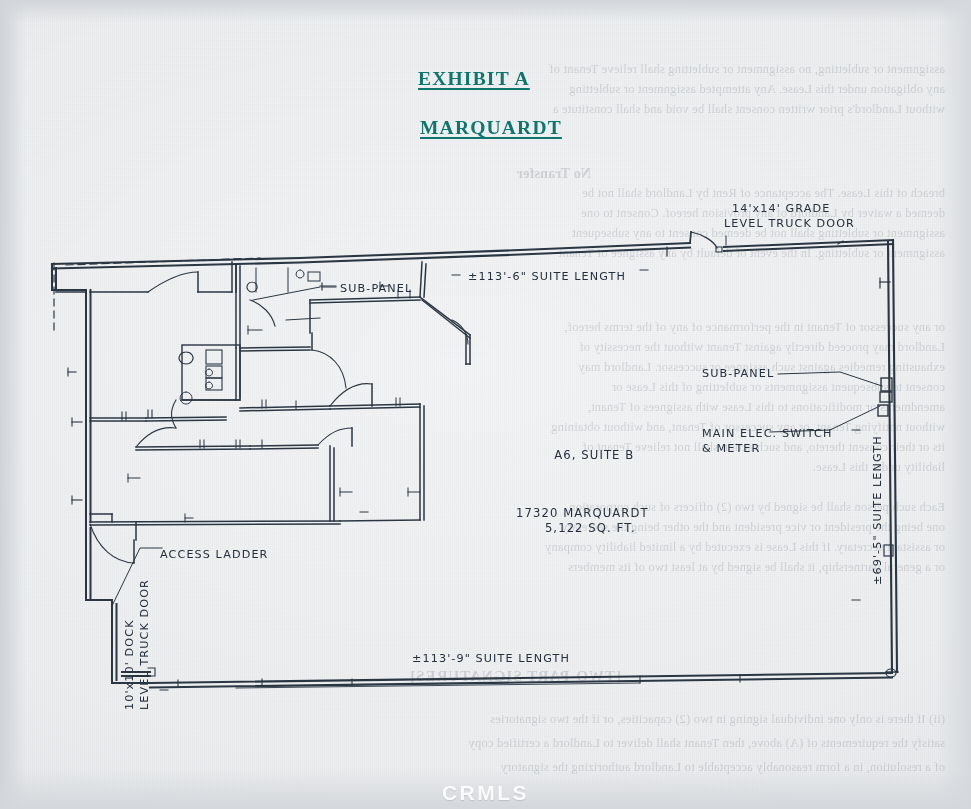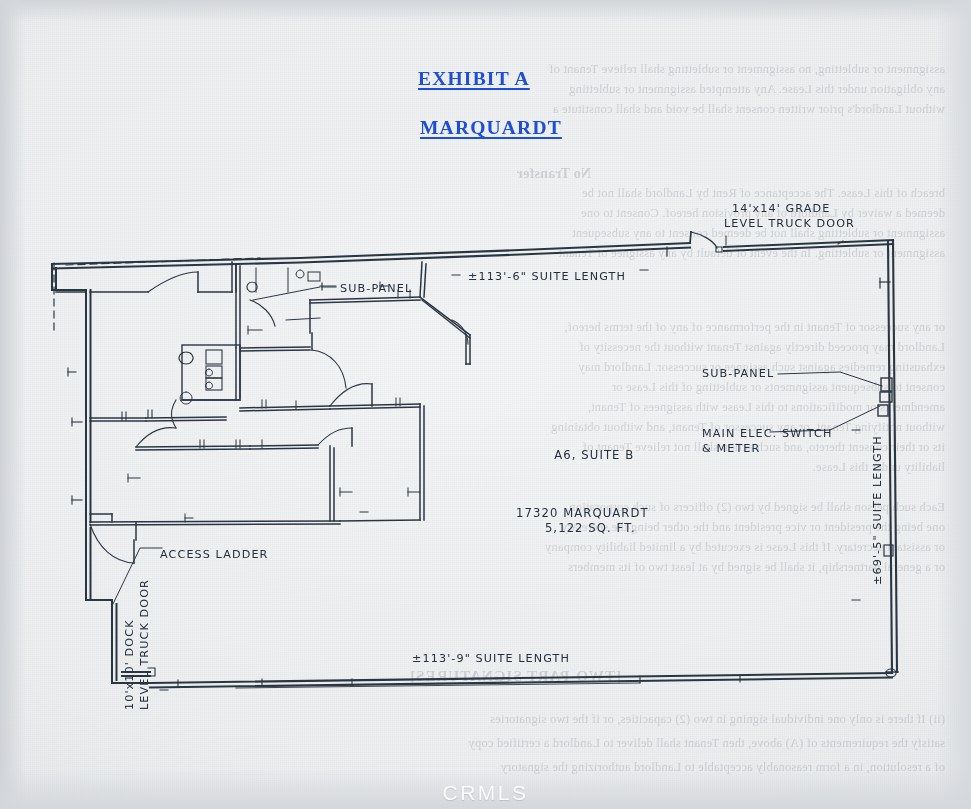--- a/index.html
+++ b/index.html
@@ -41,21 +41,21 @@
     pointer-events:none;
     user-select:none;
   }
   #ghost .gline{position:absolute;white-space:nowrap;font-size:12.5px;letter-spacing:.2px;}
 
   
   .heading{
     position:absolute;
     font-family:"Liberation Serif", serif;
     font-weight:bold;
-    color:#1d4ed8;
+    color:#0f766e;
     letter-spacing:1.2px;
     text-decoration:underline;
     text-underline-offset:3px;
     text-decoration-thickness:2px;
     filter:blur(0.25px);
   }
   #h-exhibit{left:418px;top:68px;font-size:19.5px;}
   #h-premises{left:420px;top:117px;font-size:19.5px;}
 
   
@@ -74,21 +74,21 @@
     line-height:15px;
     user-select:none;
   }
   .anno.big{font-size:11.6px;}
   .anno.vert{transform-origin:0 0;}
 
   
   #crmls{
     position:absolute;left:0;bottom:4px;width:971px;text-align:center;
     font-family:"Liberation Sans", sans-serif;
-    font-size:21px;letter-spacing:2.5px;font-weight:400;
+    font-size:21px;letter-spacing:2.5px;font-weight:700;
     color:rgba(255,255,255,0.92);
     text-shadow:0 1px 1px rgba(120,126,134,0.28);
     user-select:none;
   }
 </style>
 </head>
 <body>
 
 <div id="paper"></div>
 <div class="edge-shade edge-left"></div>

